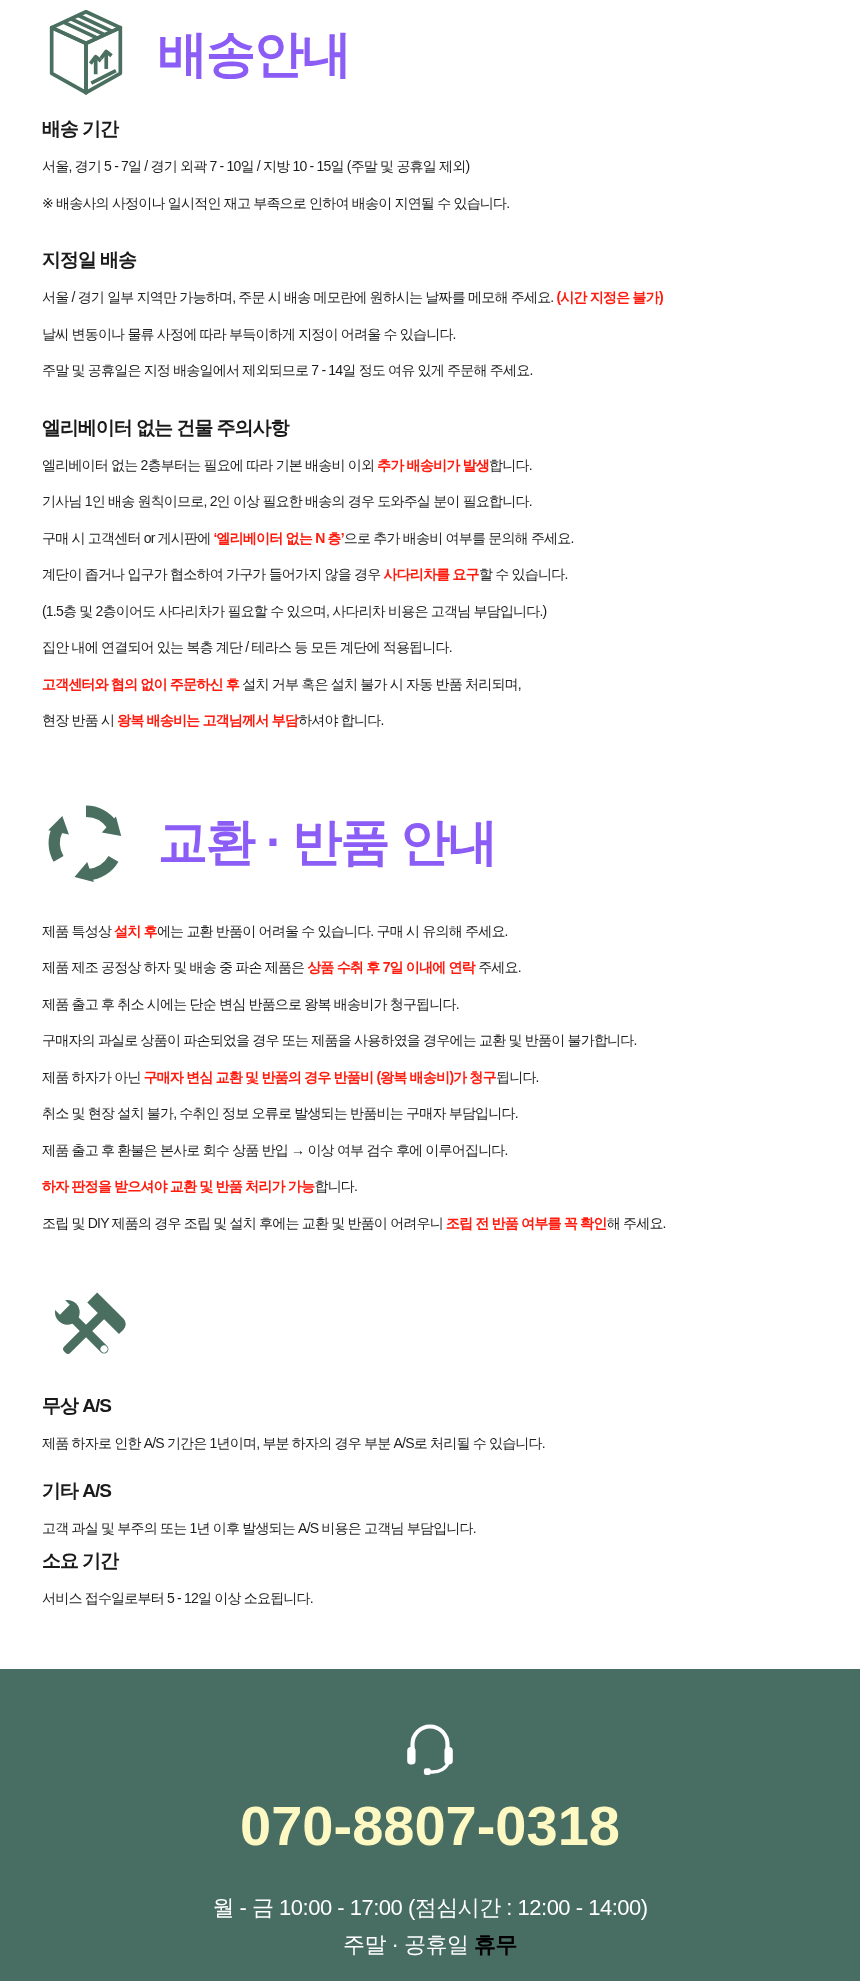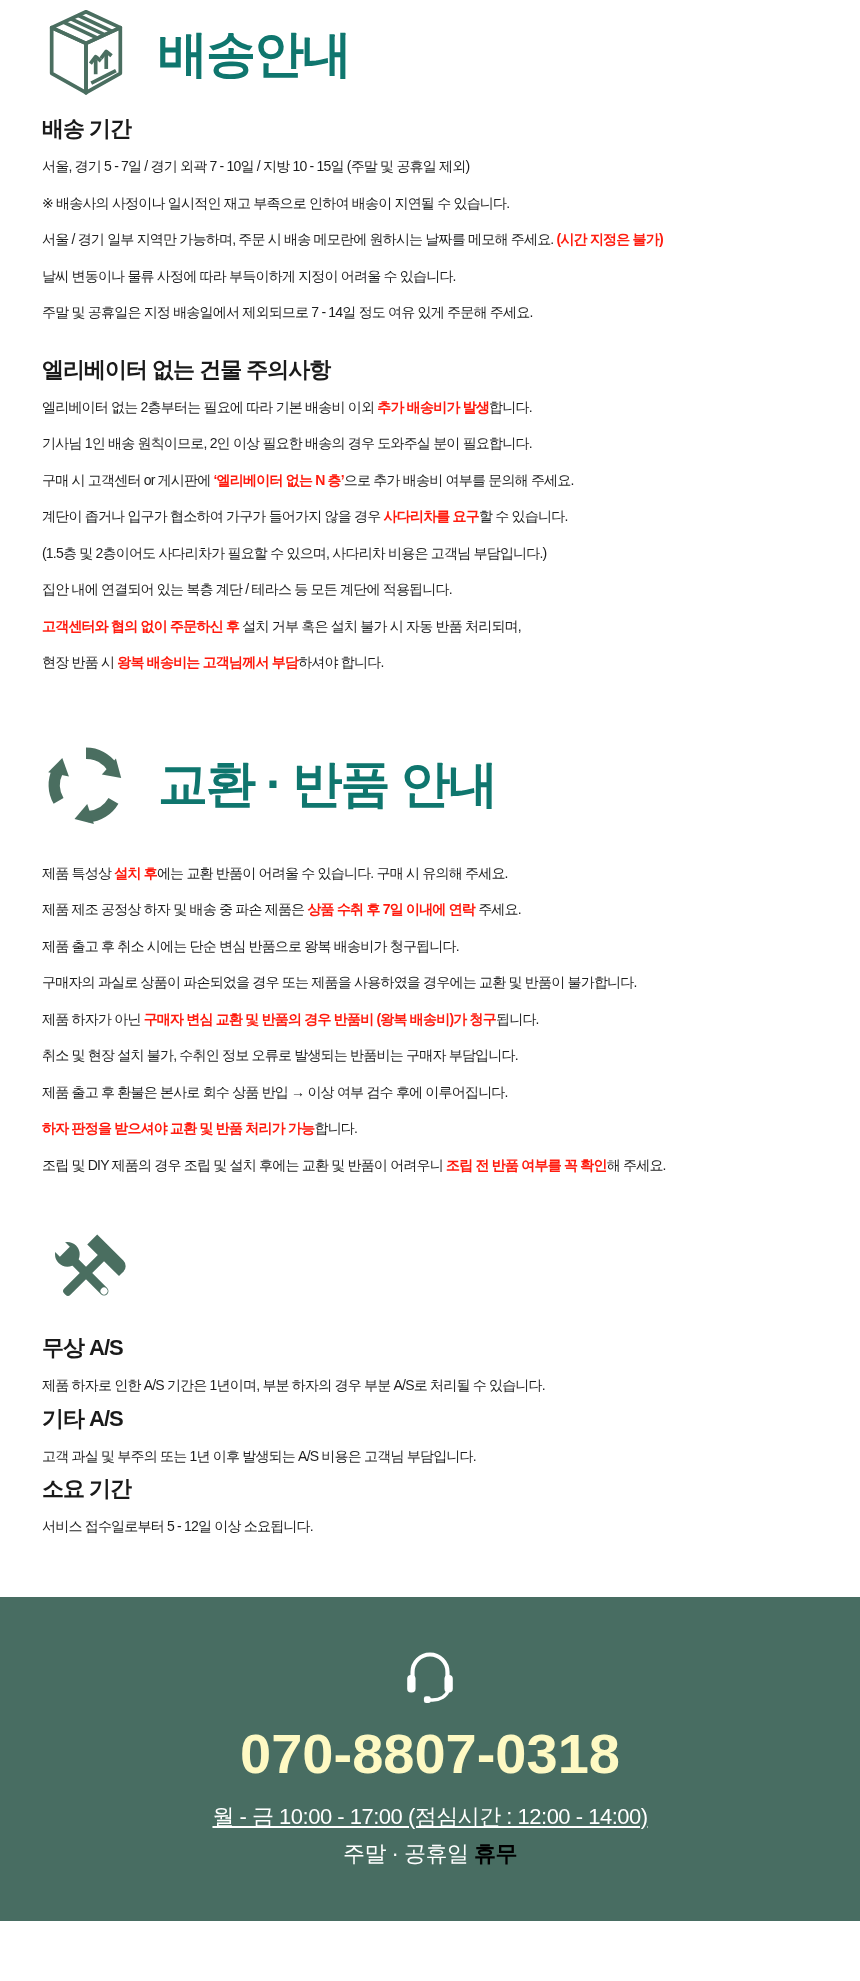--- a/index.html
+++ b/index.html
@@ -8,26 +8,26 @@
     background:#ffffff;
     color:#1d1d1d;
     font-family:"Liberation Sans","DejaVu Sans",sans-serif;
     -webkit-font-smoothing:antialiased;
   }
   .wrap{padding:8px 42px 0 42px;box-sizing:border-box;}
 
   .sec-header{display:flex;align-items:center;gap:28px;}
   .icon-lg{width:88px;height:92px;flex:0 0 auto;}
   .sec-title{
-    font-size:50px;font-weight:bold;color:#0f766e;
+    font-size:50px;font-weight:bold;color:#8b5cf6;
     letter-spacing:-2px;white-space:nowrap;
   }
 
   .group-heading{
-    font-size:22px;font-weight:bold;color:#1a1a1a;
+    font-size:19px;font-weight:bold;color:#1a1a1a;
     letter-spacing:-1px;margin:26px 0 6px 0;line-height:26px;
   }
   .group-heading.first{margin-top:16px;}
   .line{
     font-size:14px;line-height:36.5px;letter-spacing:-0.8px;
     color:#1d1d1d;white-space:nowrap;
   }
   .red{color:#ff1b0e;font-weight:bold;}
 
   .sec-gap-lg{margin-top:58px;}
@@ -40,21 +40,21 @@
     height:324px;box-sizing:border-box;
     padding-top:42px;text-align:center;
   }
   .headset{width:76px;height:72px;display:inline-block;}
   .phone{
     color:#fef9c3;font-size:56px;font-weight:bold;
     letter-spacing:0px;margin-top:10px;line-height:58px;
   }
   .hours{
     color:#ffffff;font-size:22px;letter-spacing:-0.5px;
-    margin-top:22px;line-height:24px;text-decoration:underline;
+    margin-top:41px;line-height:24px;
   }
   .closed{
     color:#ffffff;font-size:22px;letter-spacing:-0.5px;
     margin-top:13px;line-height:24px;
   }
   .closed .red{color:#000000;}
 </style>
 </head>
 <body>
 
@@ -82,20 +82,21 @@
       <span class="sec-title">배송안내</span>
     </div>
 
     <div>
       <div class="group-heading first">배송 기간</div>
       <div class="line"><span>서울, 경기 5 - 7일 / 경기 외곽 7 - 10일 / 지방 10 - 15일 (주말 및 공휴일 제외)</span></div>
       <div class="line"><span>※ 배송사의 사정이나 일시적인 재고 부족으로 인하여 배송이 지연될 수 있습니다.</span></div>
     </div>
 
     <div>
+      <div class="group-heading">지정일 배송</div>
       <div class="line"><span>서울 / 경기 일부 지역만 가능하며, 주문 시 배송 메모란에 원하시는 날짜를 메모해 주세요. </span><span class="red">(시간 지정은 불가)</span></div>
       <div class="line"><span>날씨 변동이나 물류 사정에 따라 부득이하게 지정이 어려울 수 있습니다.</span></div>
       <div class="line"><span>주말 및 공휴일은 지정 배송일에서 제외되므로 7 - 14일 정도 여유 있게 주문해 주세요.</span></div>
     </div>
 
     <div>
       <div class="group-heading">엘리베이터 없는 건물 주의사항</div>
       <div class="line"><span>엘리베이터 없는 2층부터는 필요에 따라 기본 배송비 이외 </span><span class="red">추가 배송비가 발생</span><span>합니다.</span></div>
       <div class="line"><span>기사님 1인 배송 원칙이므로, 2인 이상 필요한 배송의 경우 도와주실 분이 필요합니다.</span></div>
       <div class="line"><span>구매 시 고객센터 or 게시판에 </span><span class="red">‘엘리베이터 없는 N 층’</span><span>으로 추가 배송비 여부를 문의해 주세요.</span></div>
@@ -156,21 +157,21 @@
           </g>
         </svg>
       </span>
     </div>
 
     <div>
       <div class="group-heading first">무상 A/S</div>
       <div class="line"><span>제품 하자로 인한 A/S 기간은 1년이며, 부분 하자의 경우 부분 A/S로 처리될 수 있습니다.</span></div>
     </div>
     <div>
-      <div class="group-heading" style="margin-top:2px">기타 A/S</div>
+      <div class="group-heading" style="margin-top:16px">기타 A/S</div>
       <div class="line"><span>고객 과실 및 부주의 또는 1년 이후 발생되는 A/S 비용은 고객님 부담입니다.</span></div>
     </div>
     <div>
       <div class="group-heading" style="margin-top:2px">소요 기간</div>
       <div class="line"><span>서비스 접수일로부터 5 - 12일 이상 소요됩니다.</span></div>
     </div>
   </section>
 </div>
 
 <footer>

